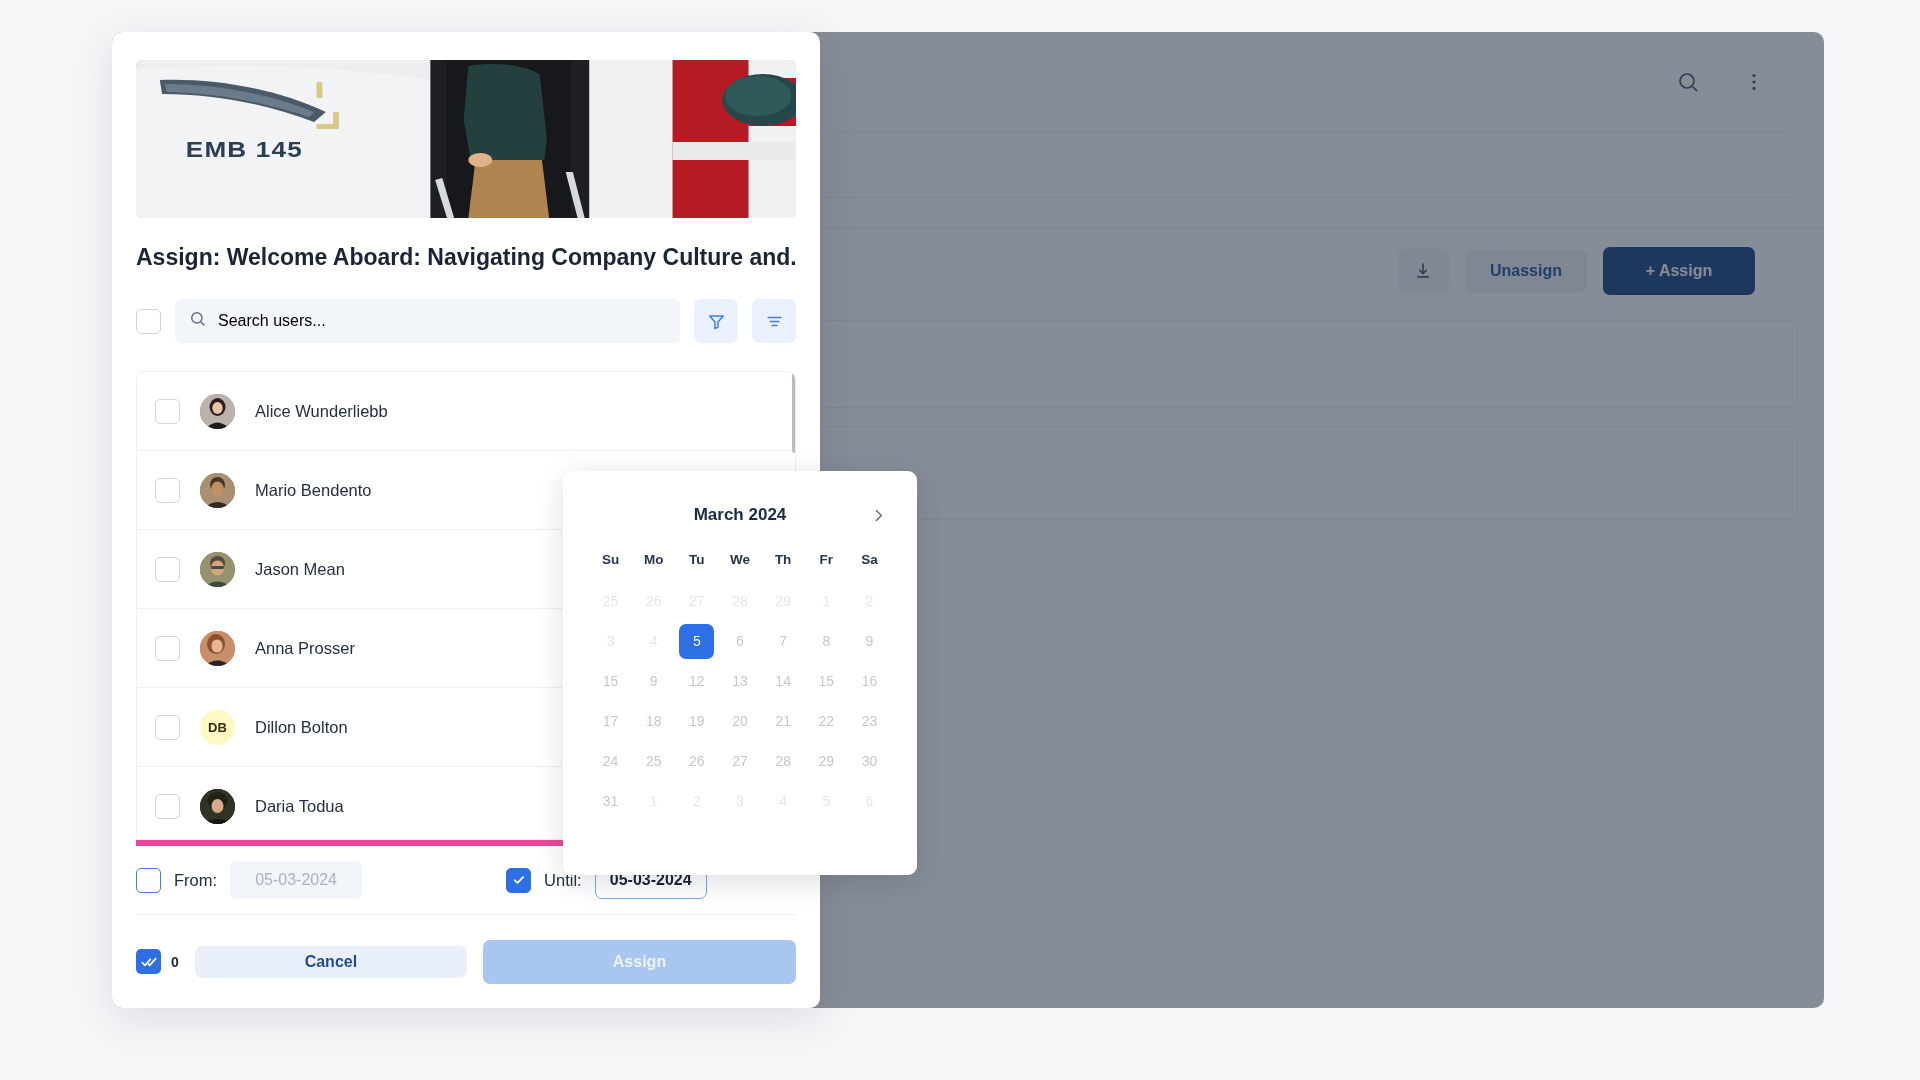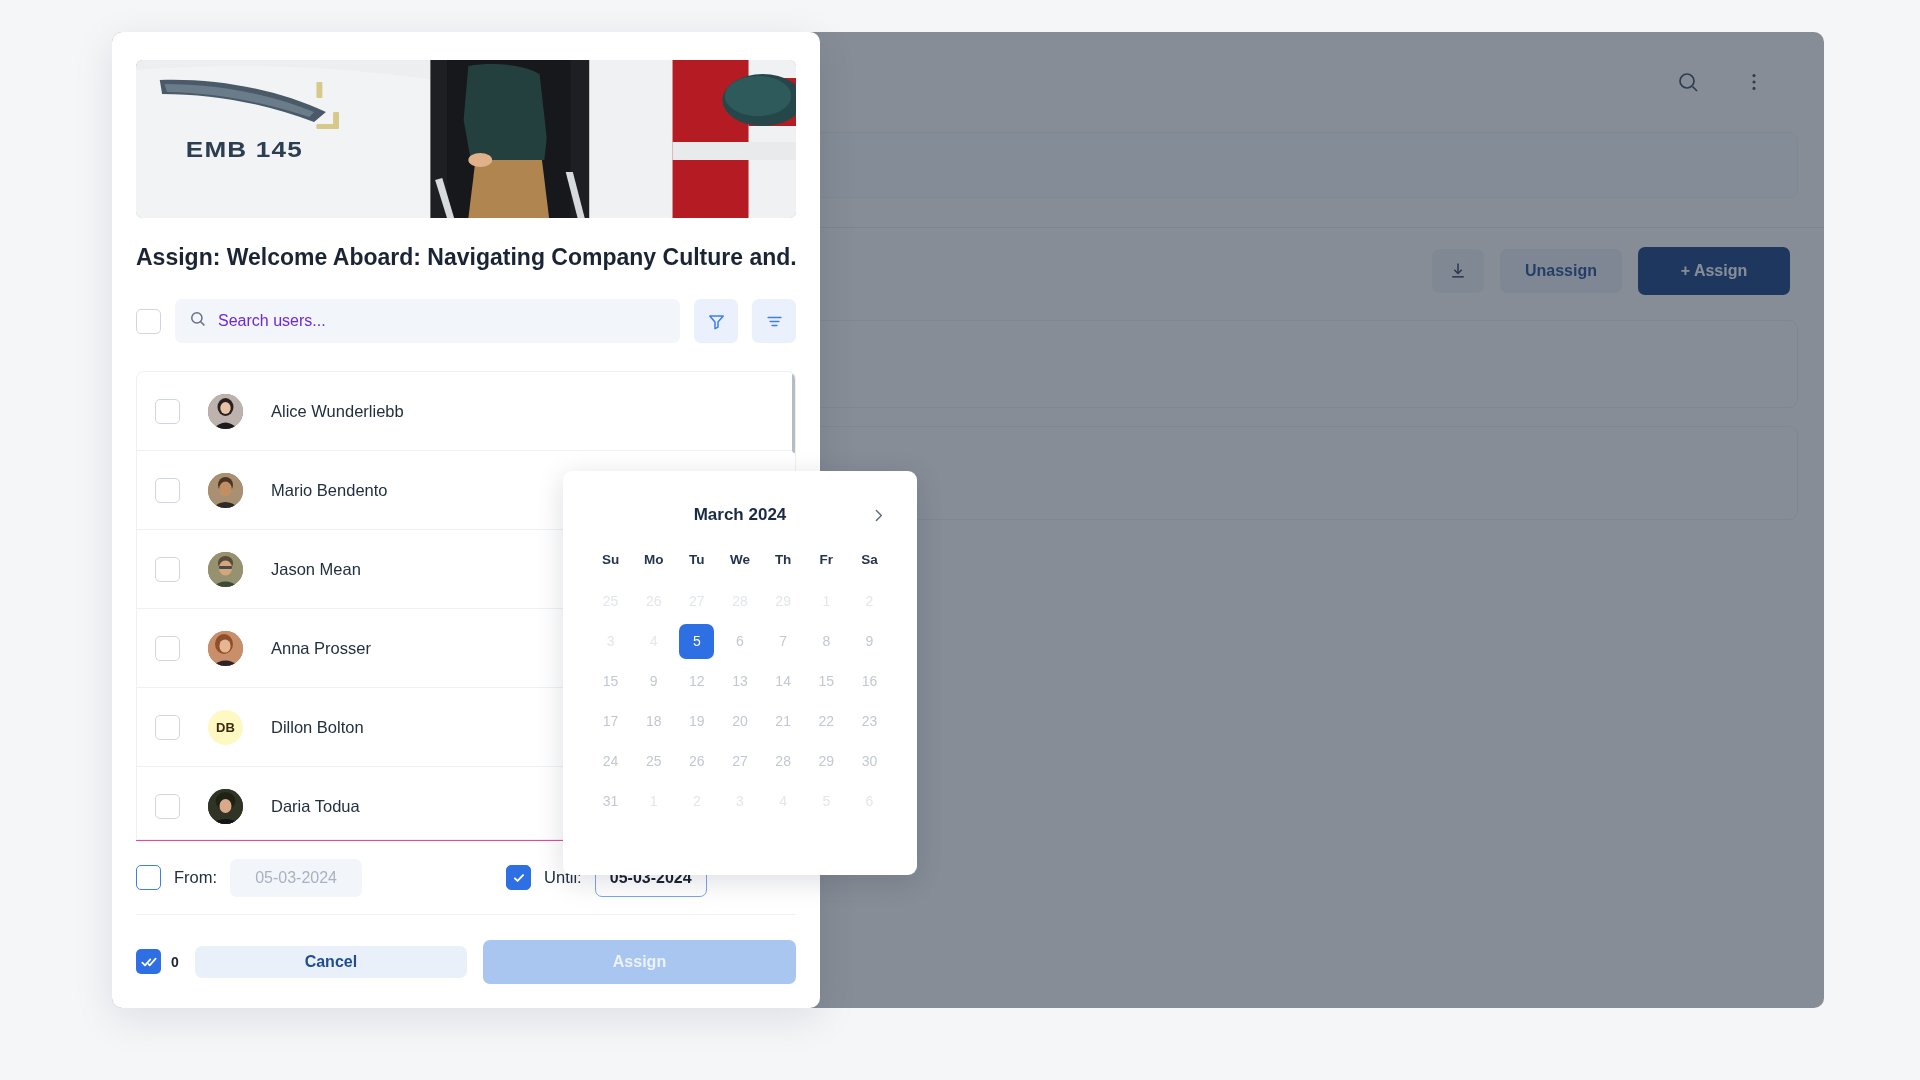--- a/index.html
+++ b/index.html
@@ -51,21 +51,21 @@
     gap: 62px;
   }
   .bg-tab { font-size: 17px; color: #2a3a58; white-space: nowrap; }
 
   .bg-divider { position: relative; height: 1px; background: #e8ecf2; margin-top: 29px; }
 
   .bg-toolbar {
     position: relative;
     height: 86px;
     display: flex; align-items: center; justify-content: flex-end;
-    padding-right: 34px; gap: 16px;
+    padding-right: 69px; gap: 16px;
   }
   .btn-icon-sq {
     width: 52px; height: 44px; border-radius: 7px;
     background: #f1f4f9; display:flex; align-items:center; justify-content:center;
   }
   .btn-outline {
     height: 44px; min-width: 122px; padding: 0 22px;
     border-radius: 7px; background: #eef2f9;
     display:flex; align-items:center; justify-content:center;
     font-size: 16px; color: #1f4d8f; font-weight: 600;
@@ -124,55 +124,55 @@
   }
   .cb.blue-border { border-color: #3b7ef0; }
   .cb.checked {
     background: #2f6fe4; border-color: #2f6fe4;
     display:flex; align-items:center; justify-content:center;
   }
   .search-box {
     flex: 1; height: 44px; background: #f2f5fa; border-radius: 7px;
     display: flex; align-items: center; gap: 11px; padding: 0 14px;
   }
-  .search-ph { font-size: 16px; color: #6d28d9; }
+  .search-ph { font-size: 16px; color: #000000; }
   .sq-btn {
     width: 44px; height: 44px; border-radius: 7px; background: #eaf0fc;
     display:flex; align-items:center; justify-content:center; flex:none;
   }
 
   .user-list-wrap {
     margin: 28px 24px 0 24px;
     flex: 1;
     position: relative;
     border: 1px solid #edf0f5;
     border-top-left-radius: 8px; border-top-right-radius: 8px;
     overflow: hidden;
   }
   .user-row {
     height: 79px;
-    display: flex; align-items: center; gap: 28px;
+    display: flex; align-items: center; gap: 20px;
     padding-left: 18px;
     border-bottom: 1px solid #edf0f5;
   }
   .avatar {
     width: 35px; height: 35px; border-radius: 50%;
     flex: none; overflow: hidden; position: relative;
     display:flex; align-items:center; justify-content:center;
     font-size: 13px; font-weight: 700; color: #3b2a12;
   }
   .user-name { font-size: 16.5px; color: #22303f; }
   .scrollbar {
     position: absolute; right: -3px; top: 1px;
     width: 6px; height: 80px; border-radius: 3px; background: #b6bcc6;
   }
 
   .date-row {
     height: 74px; margin: 0 24px;
-    border-top: 1px solid #ec4899;
+    border-top: 6px solid #ec4899;
     display: flex; align-items: center; gap: 13px;
   }
   .date-label { font-size: 16.5px; color: #22303f; }
   .date-field {
     height: 38px; width: 132px; border-radius: 7px;
     display:flex; align-items:center; justify-content:center;
     font-size: 16px;
   }
   .date-field.disabled { background: #f2f5fa; color: #a9b2c1; }
   .date-field.active {

